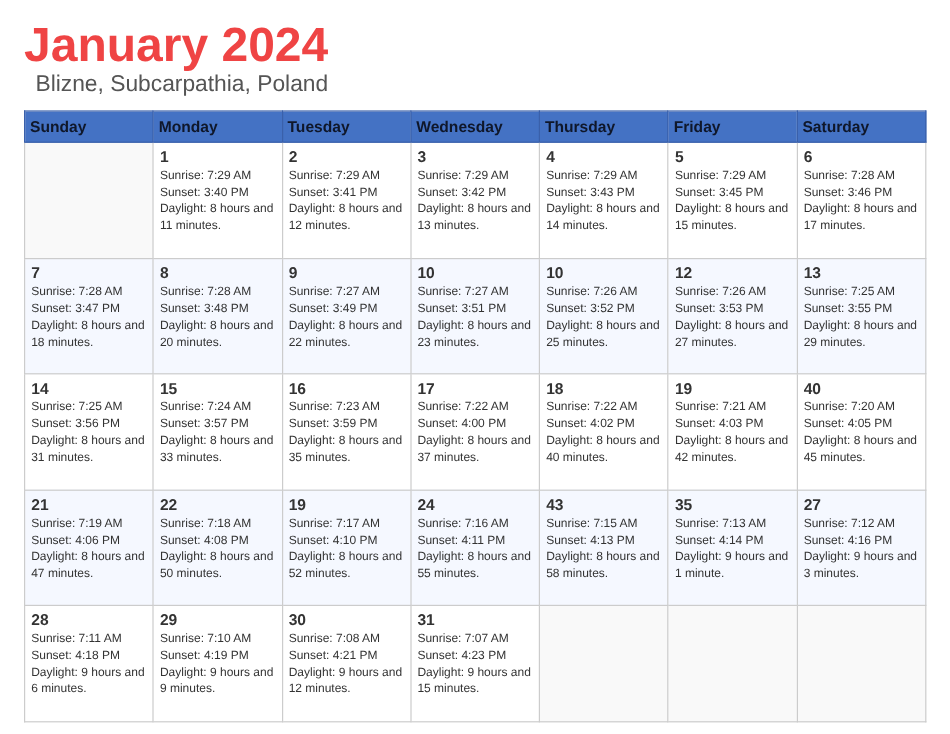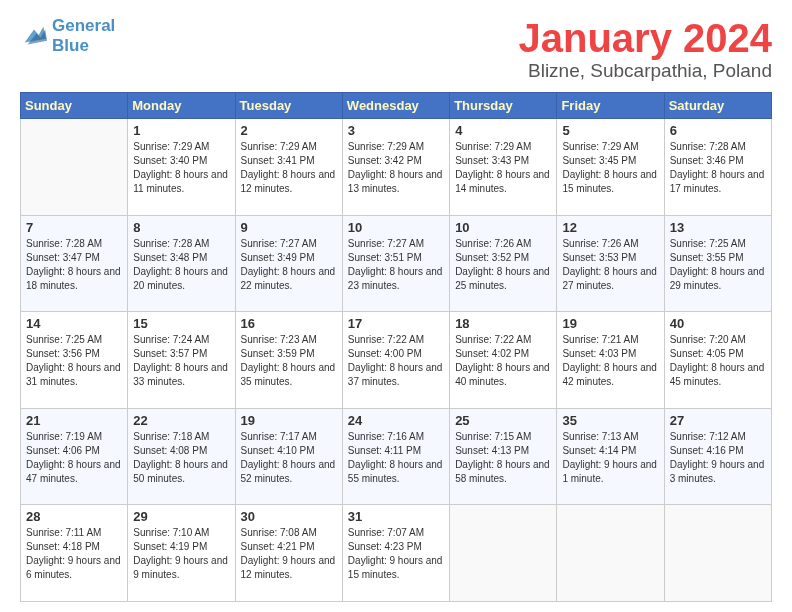--- a/index.html
+++ b/index.html
@@ -47,21 +47,21 @@
     }
     .calendar {
       flex: 1;
       border: 1px solid #ccc;
       border-collapse: collapse;
       width: 100%;
       table-layout: fixed;
     }
     .calendar th {
       background-color: #4472c4;
-      color: #fef9c3;
+      color: #0f172a;
       font-size: 13px;
       font-weight: bold;
       padding: 5px 4px;
       border: 1px solid #3a60aa;
       text-align: left;
     }
     .calendar td {
       border: 1px solid #ccc;
       vertical-align: top;
       padding: 4px 5px;
@@ -87,32 +87,20 @@
       font-size: 10px;
       line-height: 1.4;
       color: #333;
     }
   </style>
 </head>
 <body>
 
 <div class="page">
   <div class="header">
-    <div class="logo">
-      <svg class="logo-bird" viewBox="0 0 30 30" xmlns="http://www.w3.org/2000/svg">
-        <polygon points="5,22 15,8 20,14 25,5 28,18" fill="#4a90c4" opacity="0.85"></polygon>
-        <polygon points="8,24 18,12 22,17 27,8 29,20" fill="#2a6090" opacity="0.6"></polygon>
-      </svg>
-      <div>
-        <div style="font-size:17px;font-weight:bold;color:#333;line-height:1.15;">
-          <span style="color:#4a90c4;">General</span>
-        </div>
-        <div style="font-size:17px;font-weight:bold;color:#4a90c4;line-height:1.15;">Blue</div>
-      </div>
-    </div>
     <div class="title-block">
       <div class="month-title">January 2024</div>
       <div class="subtitle">Blizne, Subcarpathia, Poland</div>
     </div>
   </div>
 
   <table class="calendar">
     <thead>
       <tr>
       <th>Sunday</th>
@@ -223,21 +211,21 @@
           </td>
           <td>
             <span class="day-number">19</span>
             <div class="day-info">Sunrise: 7:17 AM<br>Sunset: 4:10 PM<br>Daylight: 8 hours and 52 minutes.</div>
           </td>
           <td>
             <span class="day-number">24</span>
             <div class="day-info">Sunrise: 7:16 AM<br>Sunset: 4:11 PM<br>Daylight: 8 hours and 55 minutes.</div>
           </td>
           <td>
-            <span class="day-number">25</span>
+            <span class="day-number">43</span>
             <div class="day-info">Sunrise: 7:15 AM<br>Sunset: 4:13 PM<br>Daylight: 8 hours and 58 minutes.</div>
           </td>
           <td>
             <span class="day-number">35</span>
             <div class="day-info">Sunrise: 7:13 AM<br>Sunset: 4:14 PM<br>Daylight: 9 hours and 1 minute.</div>
           </td>
           <td>
             <span class="day-number">27</span>
             <div class="day-info">Sunrise: 7:12 AM<br>Sunset: 4:16 PM<br>Daylight: 9 hours and 3 minutes.</div>
           </td>

